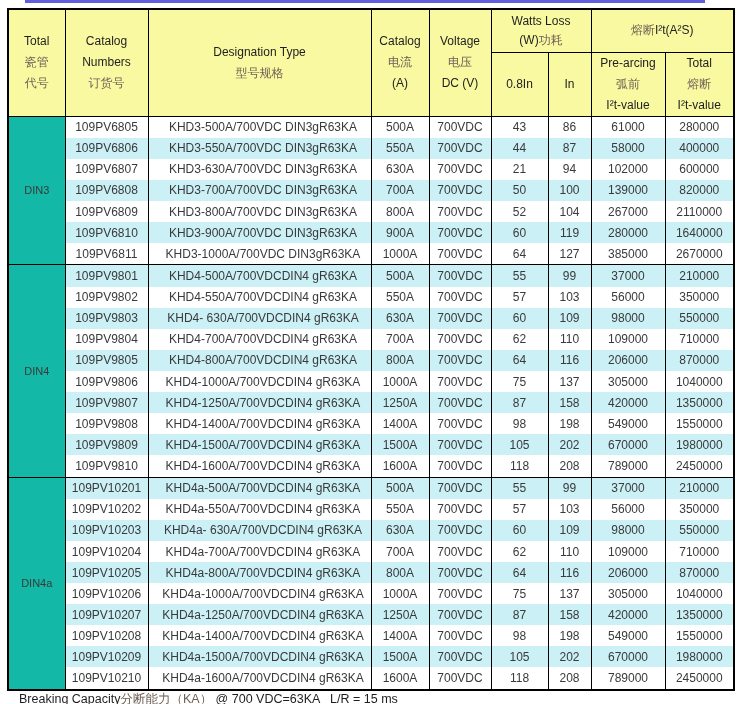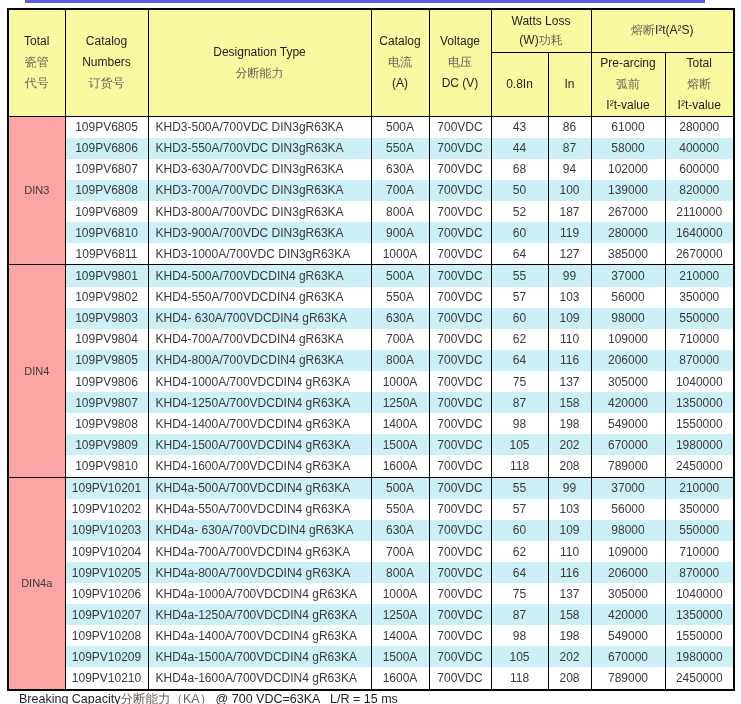--- a/index.html
+++ b/index.html
@@ -26,22 +26,22 @@
   thead tr.hrow1 { height:43px; }
   thead tr.hrow2 { height:63px; }
   .hl { line-height:21px; }
   .band .hl { line-height:19px; }
   .en { color:#1e1e1e; }
   .cn { color:#6e6055; }
   tbody td {
     font-size:12px; color:#3a3a3a; text-align:center; vertical-align:middle;
     background:#ffffff;
   }
-  tbody td.left { text-align:left; padding-left:7px; }
-  tbody td.size-cell { background:#fca5a5; font-size:11px; color:#3a3a3a; }
+  tbody td.left { text-align:center; padding-left:7px; }
+  tbody td.size-cell { background:#14b8a6; font-size:11px; color:#3a3a3a; }
   tbody tr.alt td:not(.size-cell) { background:#cbf0f6; }
   tbody tr.section-start td { border-top:1px solid #000; }
   .footnote {
     position:absolute; left:19px; top:691px; font-size:12.5px; color:#2a2a2a;
   }
   .footnote span { white-space:pre; }
 </style>
 </head>
 <body>
 
@@ -66,21 +66,21 @@
         <div class="hl cn">瓷管</div>
         <div class="hl cn">代号</div>
       </th>
       <th rowspan="2">
         <div class="hl en">Catalog</div>
         <div class="hl en">Numbers</div>
         <div class="hl cn">订货号</div>
       </th>
       <th rowspan="2">
         <div class="hl en">Designation Type</div>
-        <div class="hl cn">分断能力</div>
+        <div class="hl cn">型号规格</div>
       </th>
       <th rowspan="2">
         <div class="hl en">Catalog</div>
         <div class="hl cn">电流</div>
         <div class="hl en">(A)</div>
       </th>
       <th rowspan="2">
         <div class="hl en">Voltage</div>
         <div class="hl cn">电压</div>
         <div class="hl en">DC (V)</div>
@@ -132,42 +132,42 @@
         <td>44</td>
         <td>87</td>
         <td>58000</td>
         <td>400000</td>
       </tr>
       <tr>
         <td>109PV6807</td>
         <td class="left">KHD3-630A/700VDC DIN3gR63KA</td>
         <td>630A</td>
         <td>700VDC</td>
-        <td>68</td>
+        <td>21</td>
         <td>94</td>
         <td>102000</td>
         <td>600000</td>
       </tr>
       <tr class="alt">
         <td>109PV6808</td>
         <td class="left">KHD3-700A/700VDC DIN3gR63KA</td>
         <td>700A</td>
         <td>700VDC</td>
         <td>50</td>
         <td>100</td>
         <td>139000</td>
         <td>820000</td>
       </tr>
       <tr>
         <td>109PV6809</td>
         <td class="left">KHD3-800A/700VDC DIN3gR63KA</td>
         <td>800A</td>
         <td>700VDC</td>
         <td>52</td>
-        <td>187</td>
+        <td>104</td>
         <td>267000</td>
         <td>2110000</td>
       </tr>
       <tr class="alt">
         <td>109PV6810</td>
         <td class="left">KHD3-900A/700VDC DIN3gR63KA</td>
         <td>900A</td>
         <td>700VDC</td>
         <td>60</td>
         <td>119</td>

